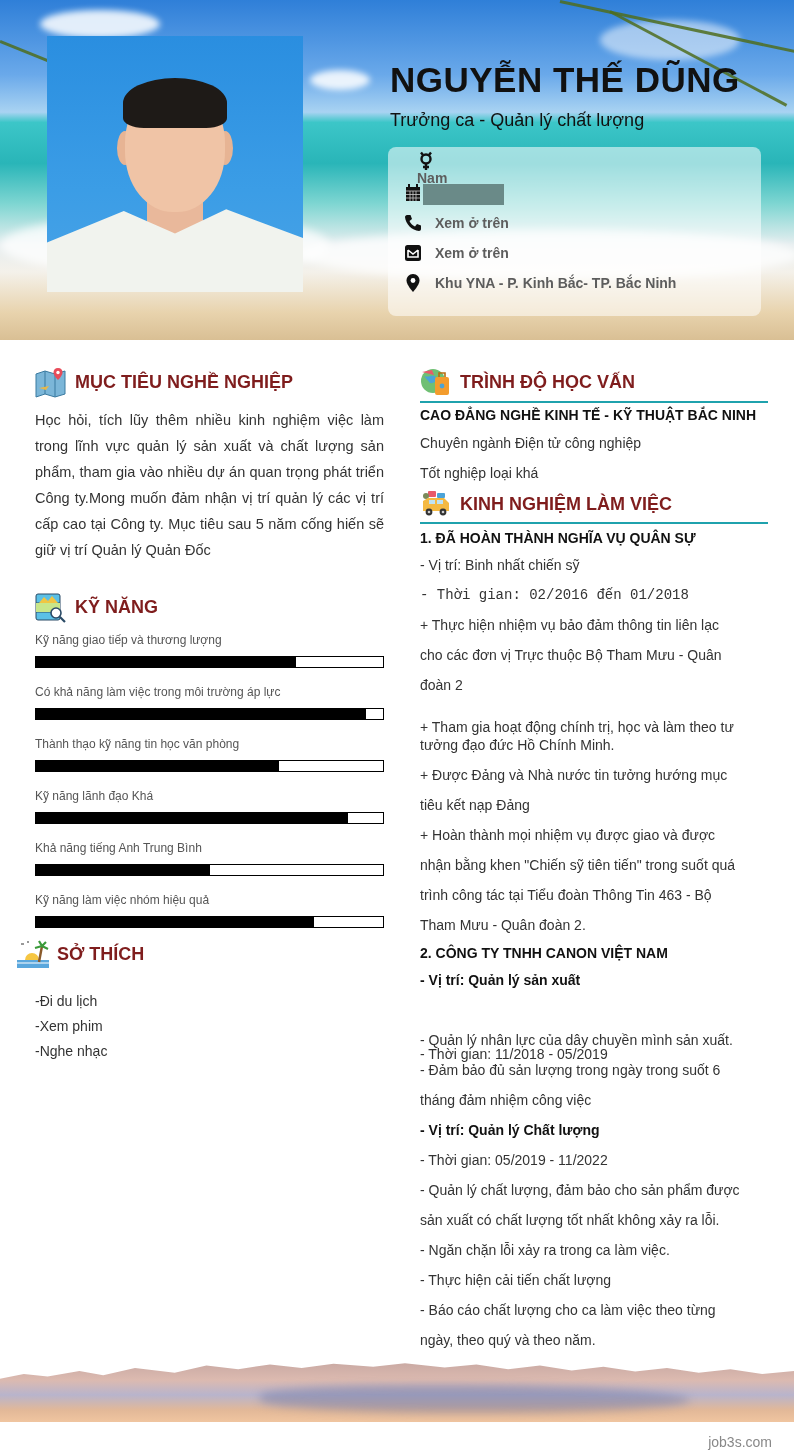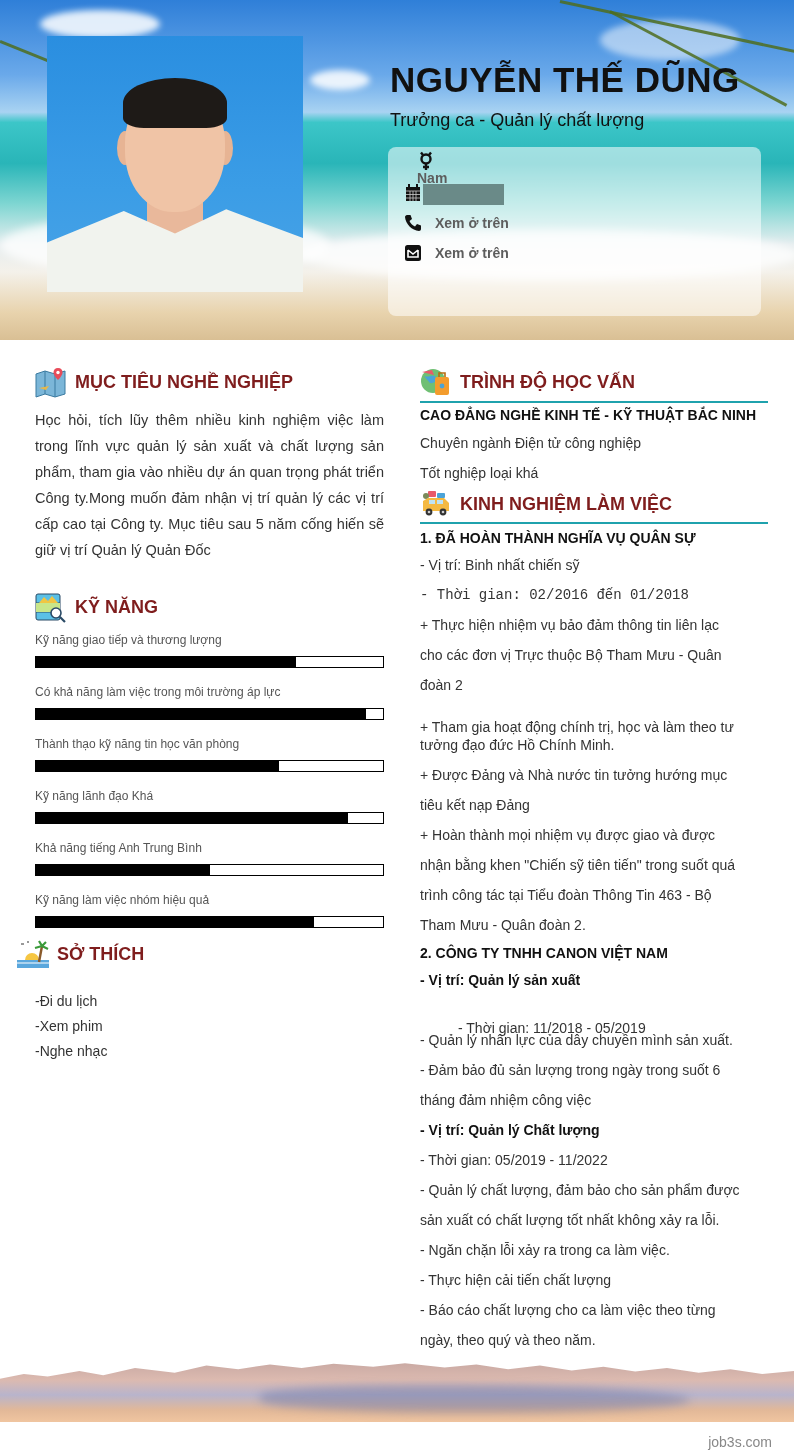--- a/index.html
+++ b/index.html
@@ -97,20 +97,29 @@
   </div>
   <div class="info-row" style="top:95px;">
     <span class="ico">
       <svg width="18" height="18" viewBox="0 0 18 18">
           <rect x="1" y="1" width="16" height="16" rx="2.5" fill="#111"></rect>
           <path d="M4 6 L9 10 L14 6 M4 6 V13 H14 V6" fill="none" stroke="#fff" stroke-width="1.6"></path>
         </svg>
     </span>
     <span class="txt">Xem ở trên</span>
   </div>
+  <div class="info-row" style="top:125px;">
+    <span class="ico">
+      <svg width="14" height="18" viewBox="0 0 14 18">
+          <path d="M7 0 C3 0 0.5 3 0.5 6.5 C0.5 11 7 18 7 18 C7 18 13.5 11 13.5 6.5 C13.5 3 11 0 7 0 Z" fill="#111"></path>
+          <circle cx="7" cy="6.5" r="2.4" fill="#fff"></circle>
+        </svg>
+    </span>
+    <span class="txt">Khu YNA - P. Kinh Bắc- TP. Bắc Ninh</span>
+  </div>
 </div>
 
 <div class="sec-title" style="left:35px;top:366px;">
   <span class="sec-icon">
     <svg width="32" height="32" viewBox="0 0 32 32">
         <path d="M1 8 L10 5 L20 8 L30 5 V28 L20 31 L10 28 L1 31 Z" fill="#7bb6d8" stroke="#3a7aa0" stroke-width="1"></path>
         <path d="M10 5 V28 M20 8 V31" stroke="#3a7aa0" stroke-width="1"></path>
         <path d="M4 22 L14 20 L11 24 Z" fill="#e6b84a"></path>
         <path d="M23 2 C20 2 18.5 4 18.5 6.5 C18.5 9.5 23 14 23 14 C23 14 27.5 9.5 27.5 6.5 C27.5 4 26 2 23 2 Z" fill="#e84c5a"></path>
         <circle cx="23" cy="6.5" r="1.7" fill="#fff"></circle>
@@ -222,21 +231,21 @@
 <div class="line" style="top:707px;margin-top:12px;">+ Tham gia hoạt động chính trị, học và làm theo tư</div>
 <div class="line" style="top:737px;">tưởng đạo đức Hồ Chính Minh.</div>
 <div class="line" style="top:767px;">+ Được Đảng và Nhà nước tin tưởng hướng mục</div>
 <div class="line" style="top:797px;">tiêu kết nạp Đảng</div>
 <div class="line" style="top:827px;">+ Hoàn thành mọi nhiệm vụ được giao và được</div>
 <div class="line" style="top:857px;">nhận bằng khen "Chiến sỹ tiên tiến" trong suốt quá</div>
 <div class="line" style="top:887px;">trình công tác tại Tiểu đoàn Thông Tin 463 - Bộ</div>
 <div class="line" style="top:917px;">Tham Mưu - Quân đoàn 2.</div>
 <div class="line b" style="top:945px;">2. CÔNG TY TNHH CANON VIỆT NAM</div>
 <div class="line b" style="top:972px;">- Vị trí: Quản lý sản xuất</div>
-<div class="line" style="top:1020px;margin-left:38px;">- Thời gian: 11/2018 - 05/2019</div>
+<div class="line" style="top:1046px;">- Thời gian: 11/2018 - 05/2019</div>
 <div class="line" style="top:1032px;">-  Quản lý nhân lực của dây chuyền mình sản xuất.</div>
 <div class="line" style="top:1062px;">-  Đảm bảo đủ sản lượng trong ngày trong suốt 6</div>
 <div class="line" style="top:1092px;">tháng đảm nhiệm công việc</div>
 <div class="line b" style="top:1122px;">- Vị trí: Quản lý Chất lượng</div>
 <div class="line" style="top:1152px;">- Thời gian: 05/2019 - 11/2022</div>
 <div class="line" style="top:1182px;">- Quản lý chất lượng, đảm bảo cho sản phẩm được</div>
 <div class="line" style="top:1212px;">sản xuất có chất lượng tốt nhất không xảy ra lỗi.</div>
 <div class="line" style="top:1242px;">- Ngăn chặn lỗi xảy ra trong ca làm việc.</div>
 <div class="line" style="top:1272px;">- Thực hiện cải tiến chất lượng</div>
 <div class="line" style="top:1302px;">- Báo cáo chất lượng cho ca làm việc theo từng</div>

